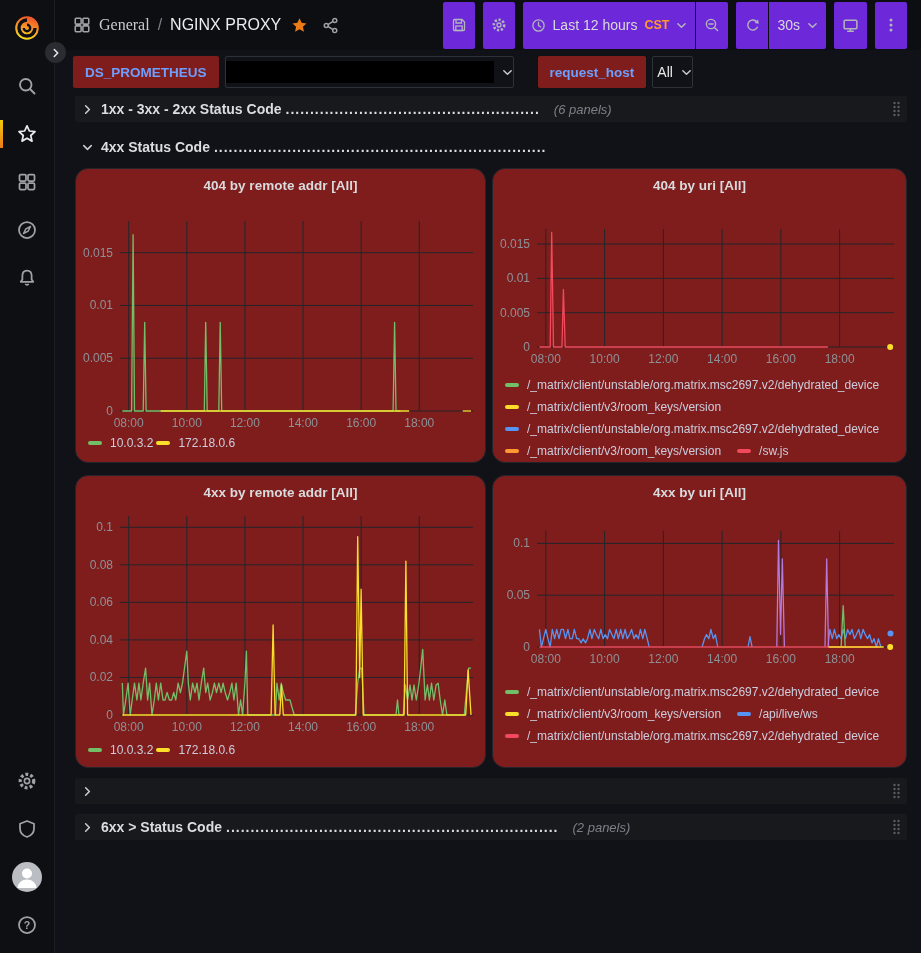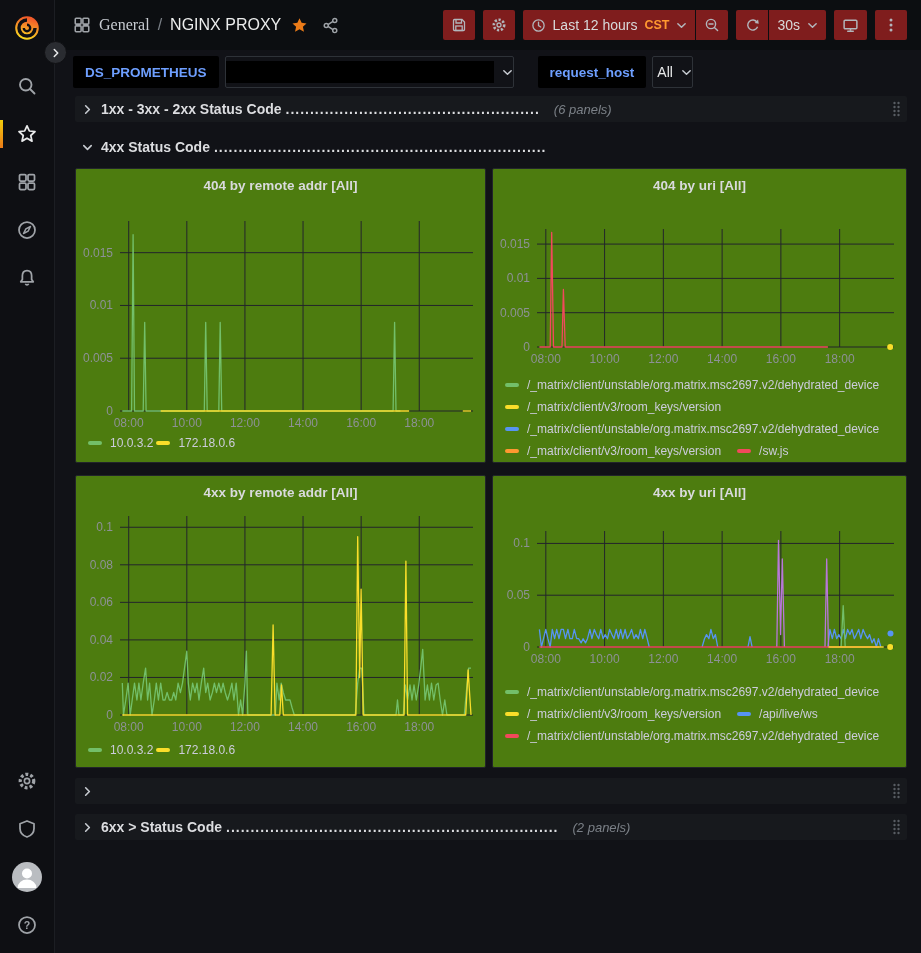--- a/index.html
+++ b/index.html
@@ -41,34 +41,34 @@
   }
   .breadcrumb { display:flex; align-items:center; gap:8px; font-size:16px; }
   .crumb-apps { color:#9fa3a8; display:flex; cursor:pointer; }
   .crumb-section { color:#c7cbd1; cursor:pointer;font-family:Liberation Serif, serif; }
   .crumb-sep { color:#7b8087; }
   .crumb-title { color:#eceded; cursor:pointer; }
   .crumb-star { display:flex; cursor:pointer; margin-left:2px; }
   .crumb-share { display:flex; cursor:pointer; color:#9fa3a8; margin-left:6px; }
   .toolbar { margin-left:auto; display:flex; align-items:center; gap:8px; }
   .tb-btn {
-    height:30px; min-width:32px; padding:0 8px; background:#7f1d1d; border-radius:2px;
+    height:47px; min-width:32px; padding:0 8px; background:#6d28d9; border-radius:2px;
     display:flex; align-items:center; justify-content:center; gap:7px;
     color:#b2b6bc; cursor:pointer; font-size:13px;
   }
   .tb-group { display:flex; gap:1px; }
   .tb-group .tb-btn:first-child { border-radius:2px 0 0 2px; }
   .tb-group .tb-btn:last-child { border-radius:0 2px 2px 0; }
   .tb-time-text { color:#d8d9da; font-size:14px; }
   .tb-tz { color:#ff9830; font-size:12.5px; font-weight:600; }
   .tb-interval { color:#d8d9da; font-size:14px; }
   
   .vars { height:44px; display:flex; align-items:center; gap:6px; padding:0 14px 0 18px; }
   .var-chip {
-    height:32px; padding:0 12px; background:#000000; border-radius:2px;
+    height:32px; padding:0 12px; background:#7f1d1d; border-radius:2px;
     display:flex; align-items:center; color:#6e9fff; font-weight:600; font-size:13.5px;
     cursor:pointer;
   }
   .var-select {
     height:32px; background:#111217; border:1px solid #2e3238; border-radius:2px;
     display:flex; align-items:center; padding:0 0; gap:8px; cursor:pointer;
   }
   .redacted { width:268px; height:22px; background:#000; }
   .var-all { color:#e9eaeb; font-size:14px; margin-left:4px; }
   .var-gap { width:12px; }
@@ -85,21 +85,21 @@
   .row-count { font-size:13px; font-style:italic; color:#7b8087; margin-left:14px; flex-shrink:0; }
   .row-chevron { display:flex; color:#c7cbd1; }
   .drag-handle { position:absolute; right:6px; top:5px; cursor:grab; }
   .mt12 { margin-top:12px; } .mt10 { margin-top:10px; }
   
   .panel-grid {
     margin-top:8px; display:grid; grid-template-columns:411px 415px;
     grid-template-rows:295px 293px; column-gap:6px; row-gap:12px;
   }
   .panel {
-    background:#4d7c0f; border:1px solid #22252a; border-radius:2px;
+    background:#7f1d1d; border:1px solid #22252a; border-radius:13px;
     display:flex; flex-direction:column; overflow:hidden;
   }
   .panel-title {
     height:32px; display:flex; align-items:center; justify-content:center;
     font-size:13.5px; font-weight:600; color:#d9dadc; cursor:pointer; flex-shrink:0;
   }
   .chart-wrap { flex-shrink:0; }
   .legend { overflow:hidden; padding-left:12px; font-size:12px; color:#ccccdc; }
   .legend.inline { display:flex; align-items:center; gap:3px; }
   .legend.list { padding-top:2px; }

